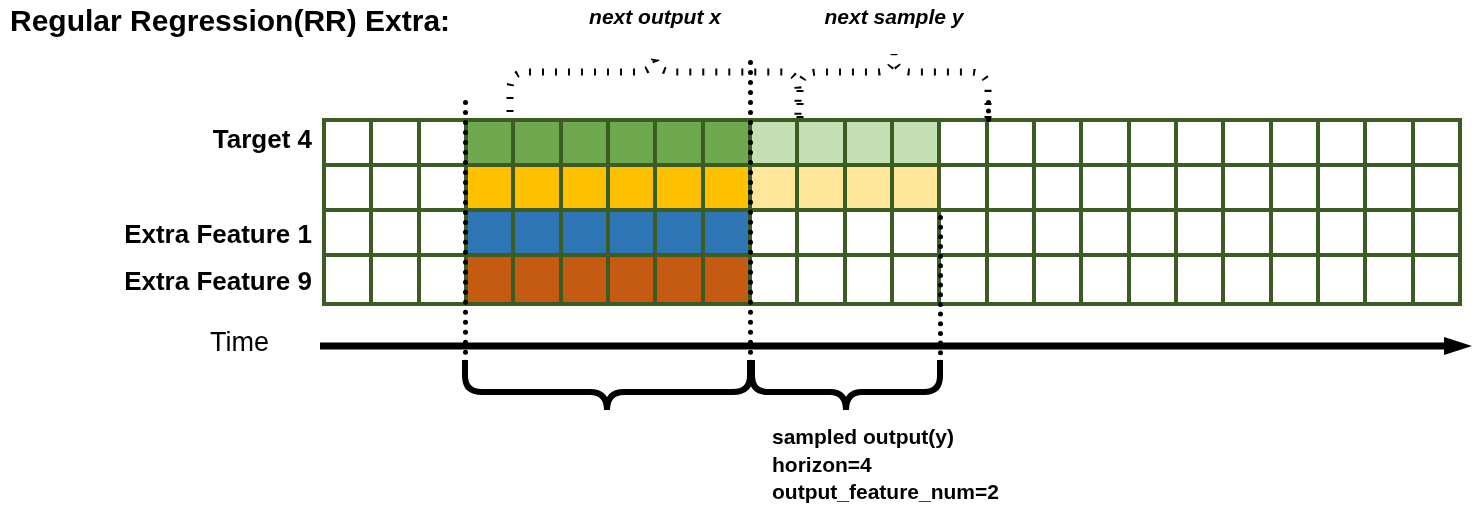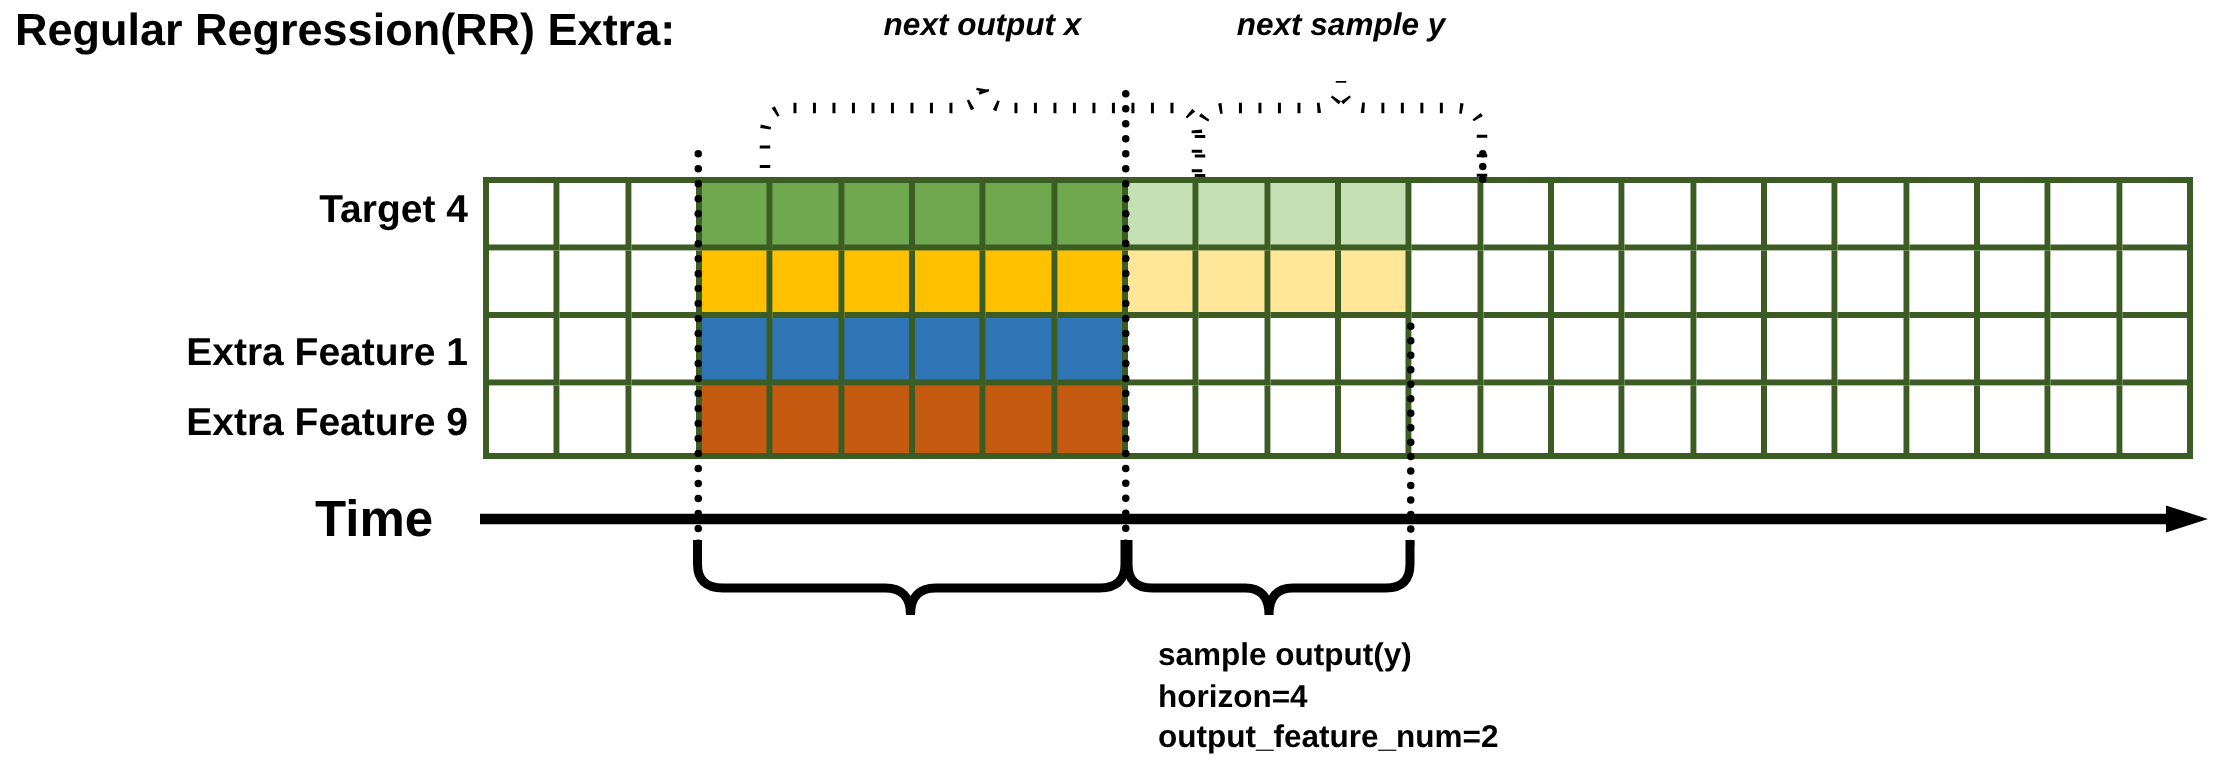--- a/index.html
+++ b/index.html
@@ -75,22 +75,22 @@
     background: #ffffff;
   }
   .grid-row:last-child .cell { border-bottom: none; }
   .cell:last-child { border-right: none; }
 
   
   #time-label {
     position: absolute;
     left: 210px;
     top: 327px;
-    font-size: 34px;
-    font-weight: 700;
+    font-size: 27px;
+    font-weight: 400;
     color: #000000;
   }
   #time-axis {
     position: absolute;
     left: 320px;
     top: 336px;
     width: 1152px;
     height: 20px;
   }
 
@@ -275,18 +275,18 @@
 
     <path d="M 465,360 L 465,376 Q 465,392 482,392 L 590,392 Q 607,392 607,410 Q 607,392 624,392 L 733,392 Q 750,392 750,376 L 750,360" fill="none" stroke="#000000" stroke-width="6" stroke-linecap="butt"></path>
 
     <path d="M 752,360 L 752,376 Q 752,392 768,392 L 830,392 Q 846,392 846,410 Q 846,392 862,392 L 924,392 Q 940,392 940,376 L 940,360" fill="none" stroke="#000000" stroke-width="6" stroke-linecap="butt"></path>
   </svg>
 
   <div class="top-note" style="left:555px; top:5px; width:200px;">next output x</div>
   <div class="top-note" style="left:794px; top:5px; width:200px;">next sample y</div>
 
   <div class="bottom-note" style="left:772px; top:423px;">
-    <div>sample output(y)</div>
+    <div>sampled output(y)</div>
     <div>horizon=4</div>
     <div>output_feature_num=2</div>
   </div>
 
 </div>
 
 </body></html>

